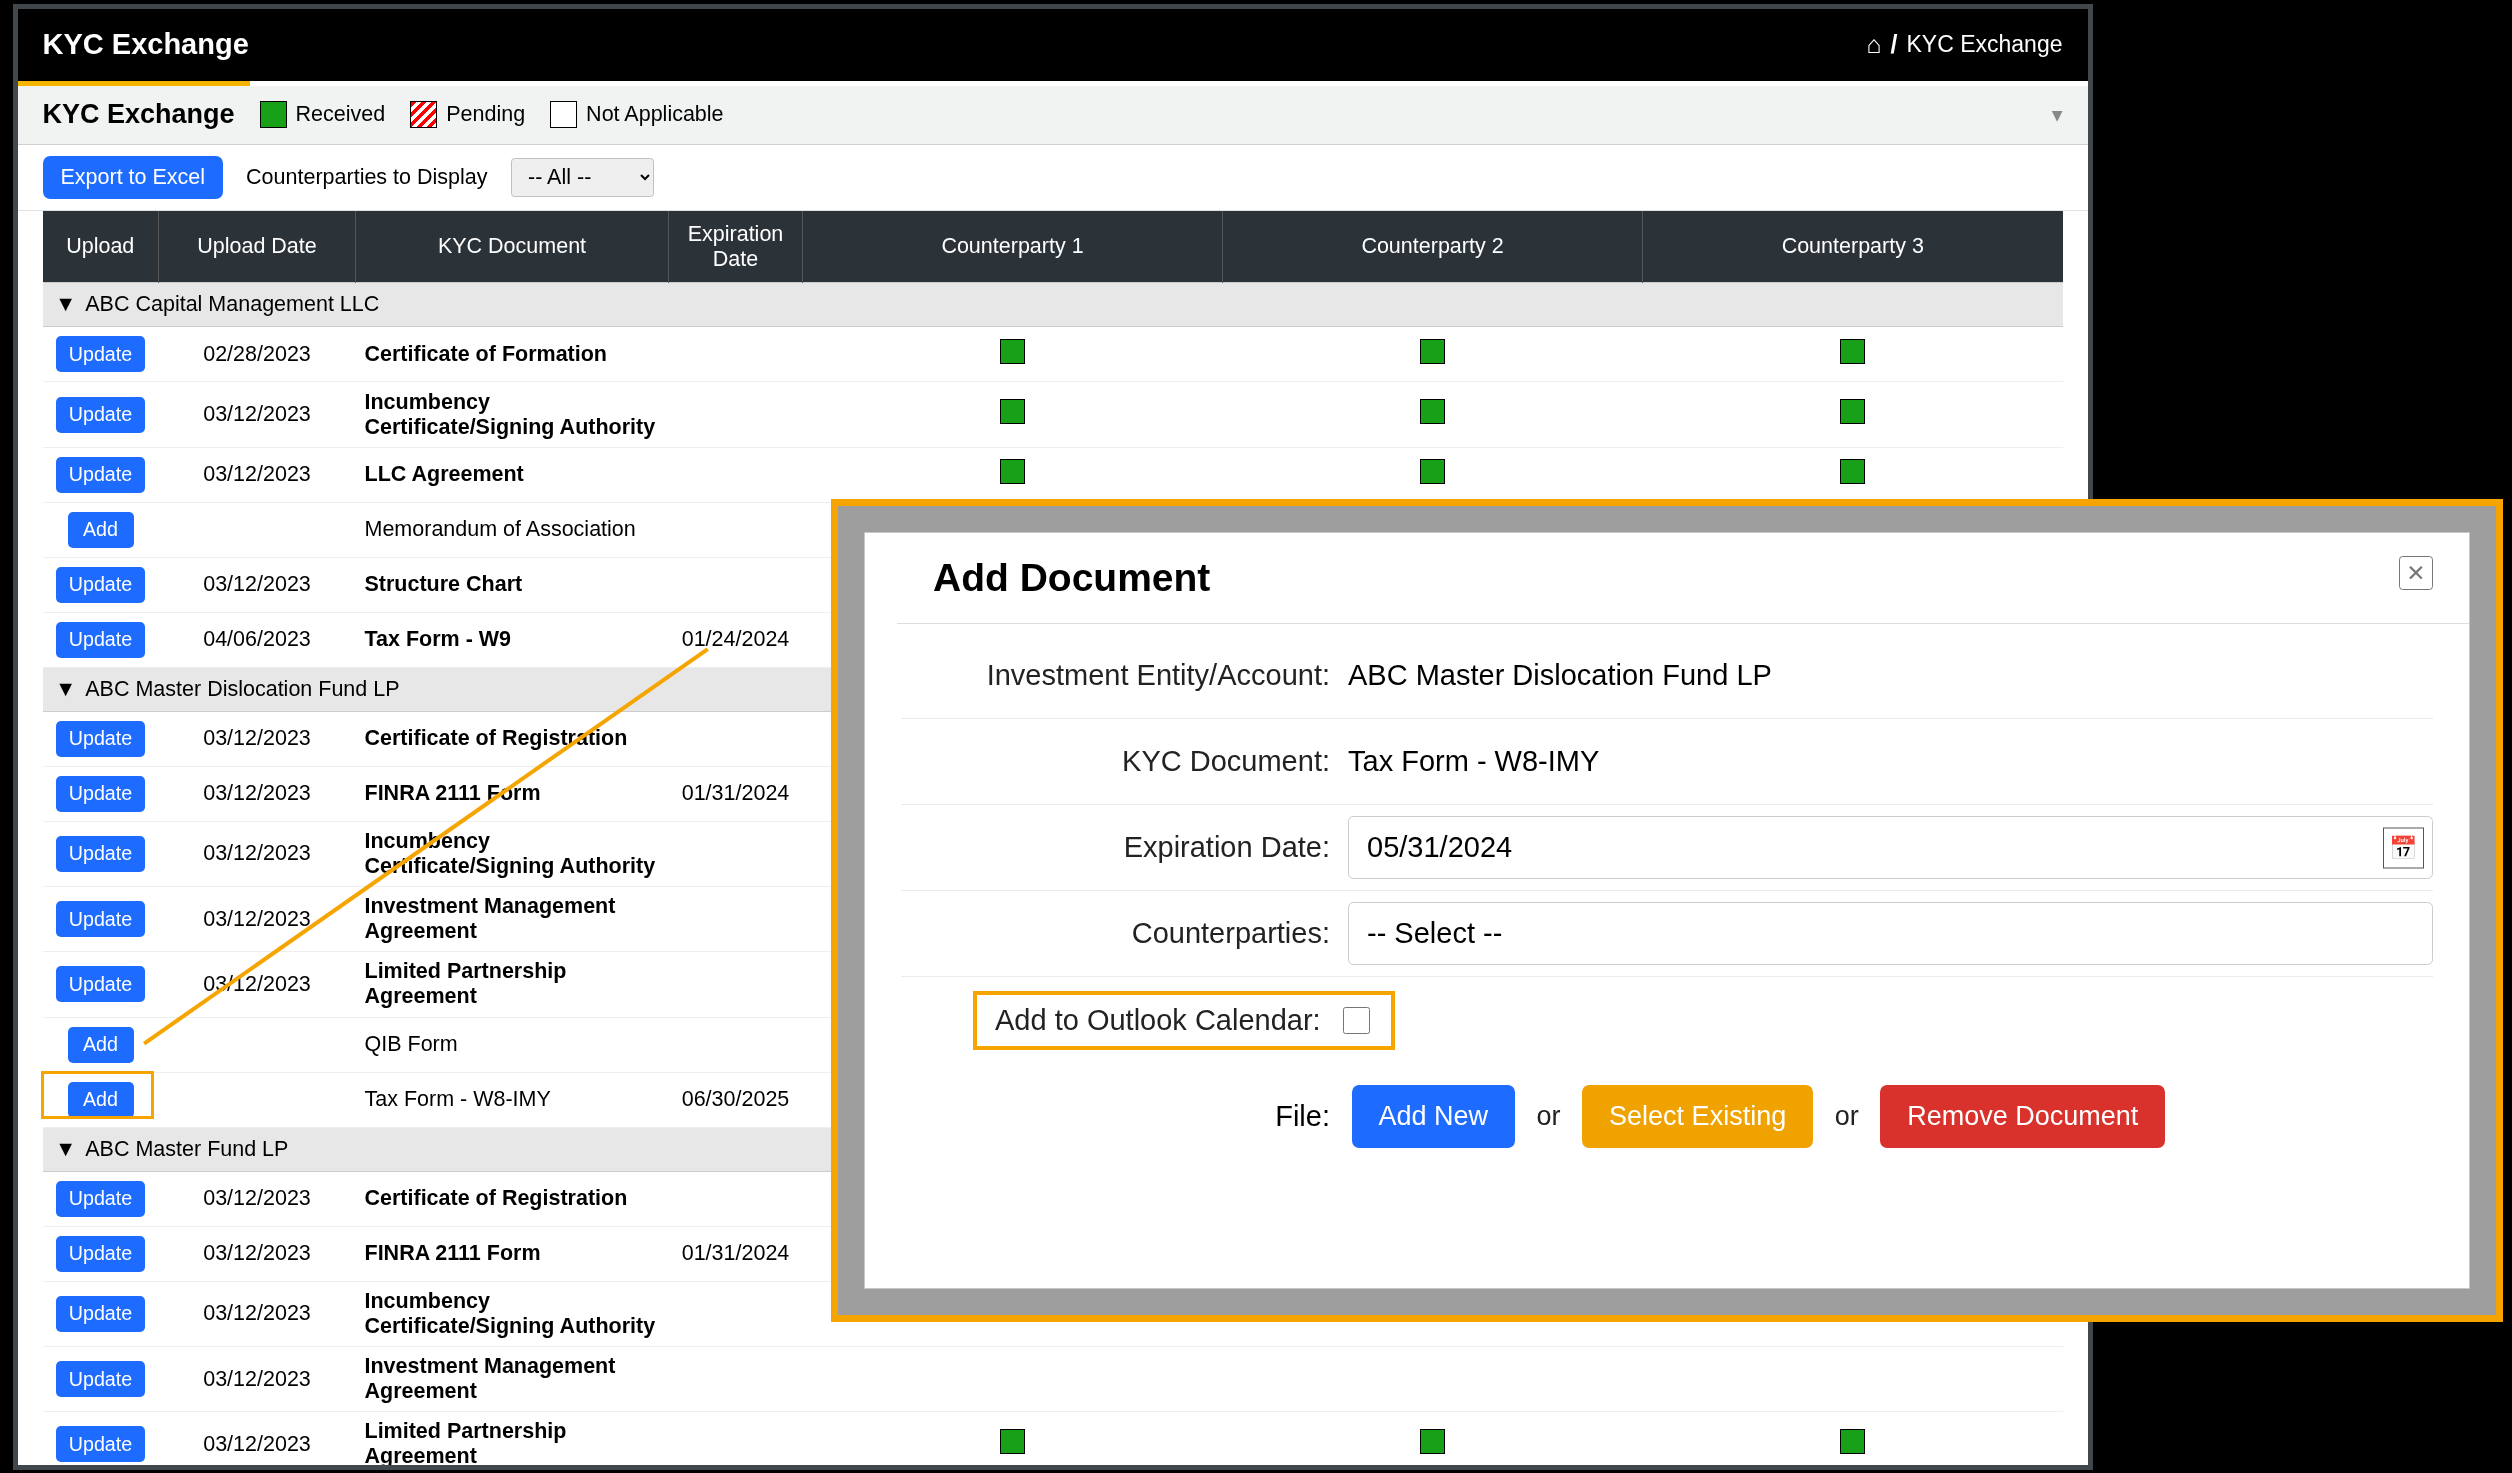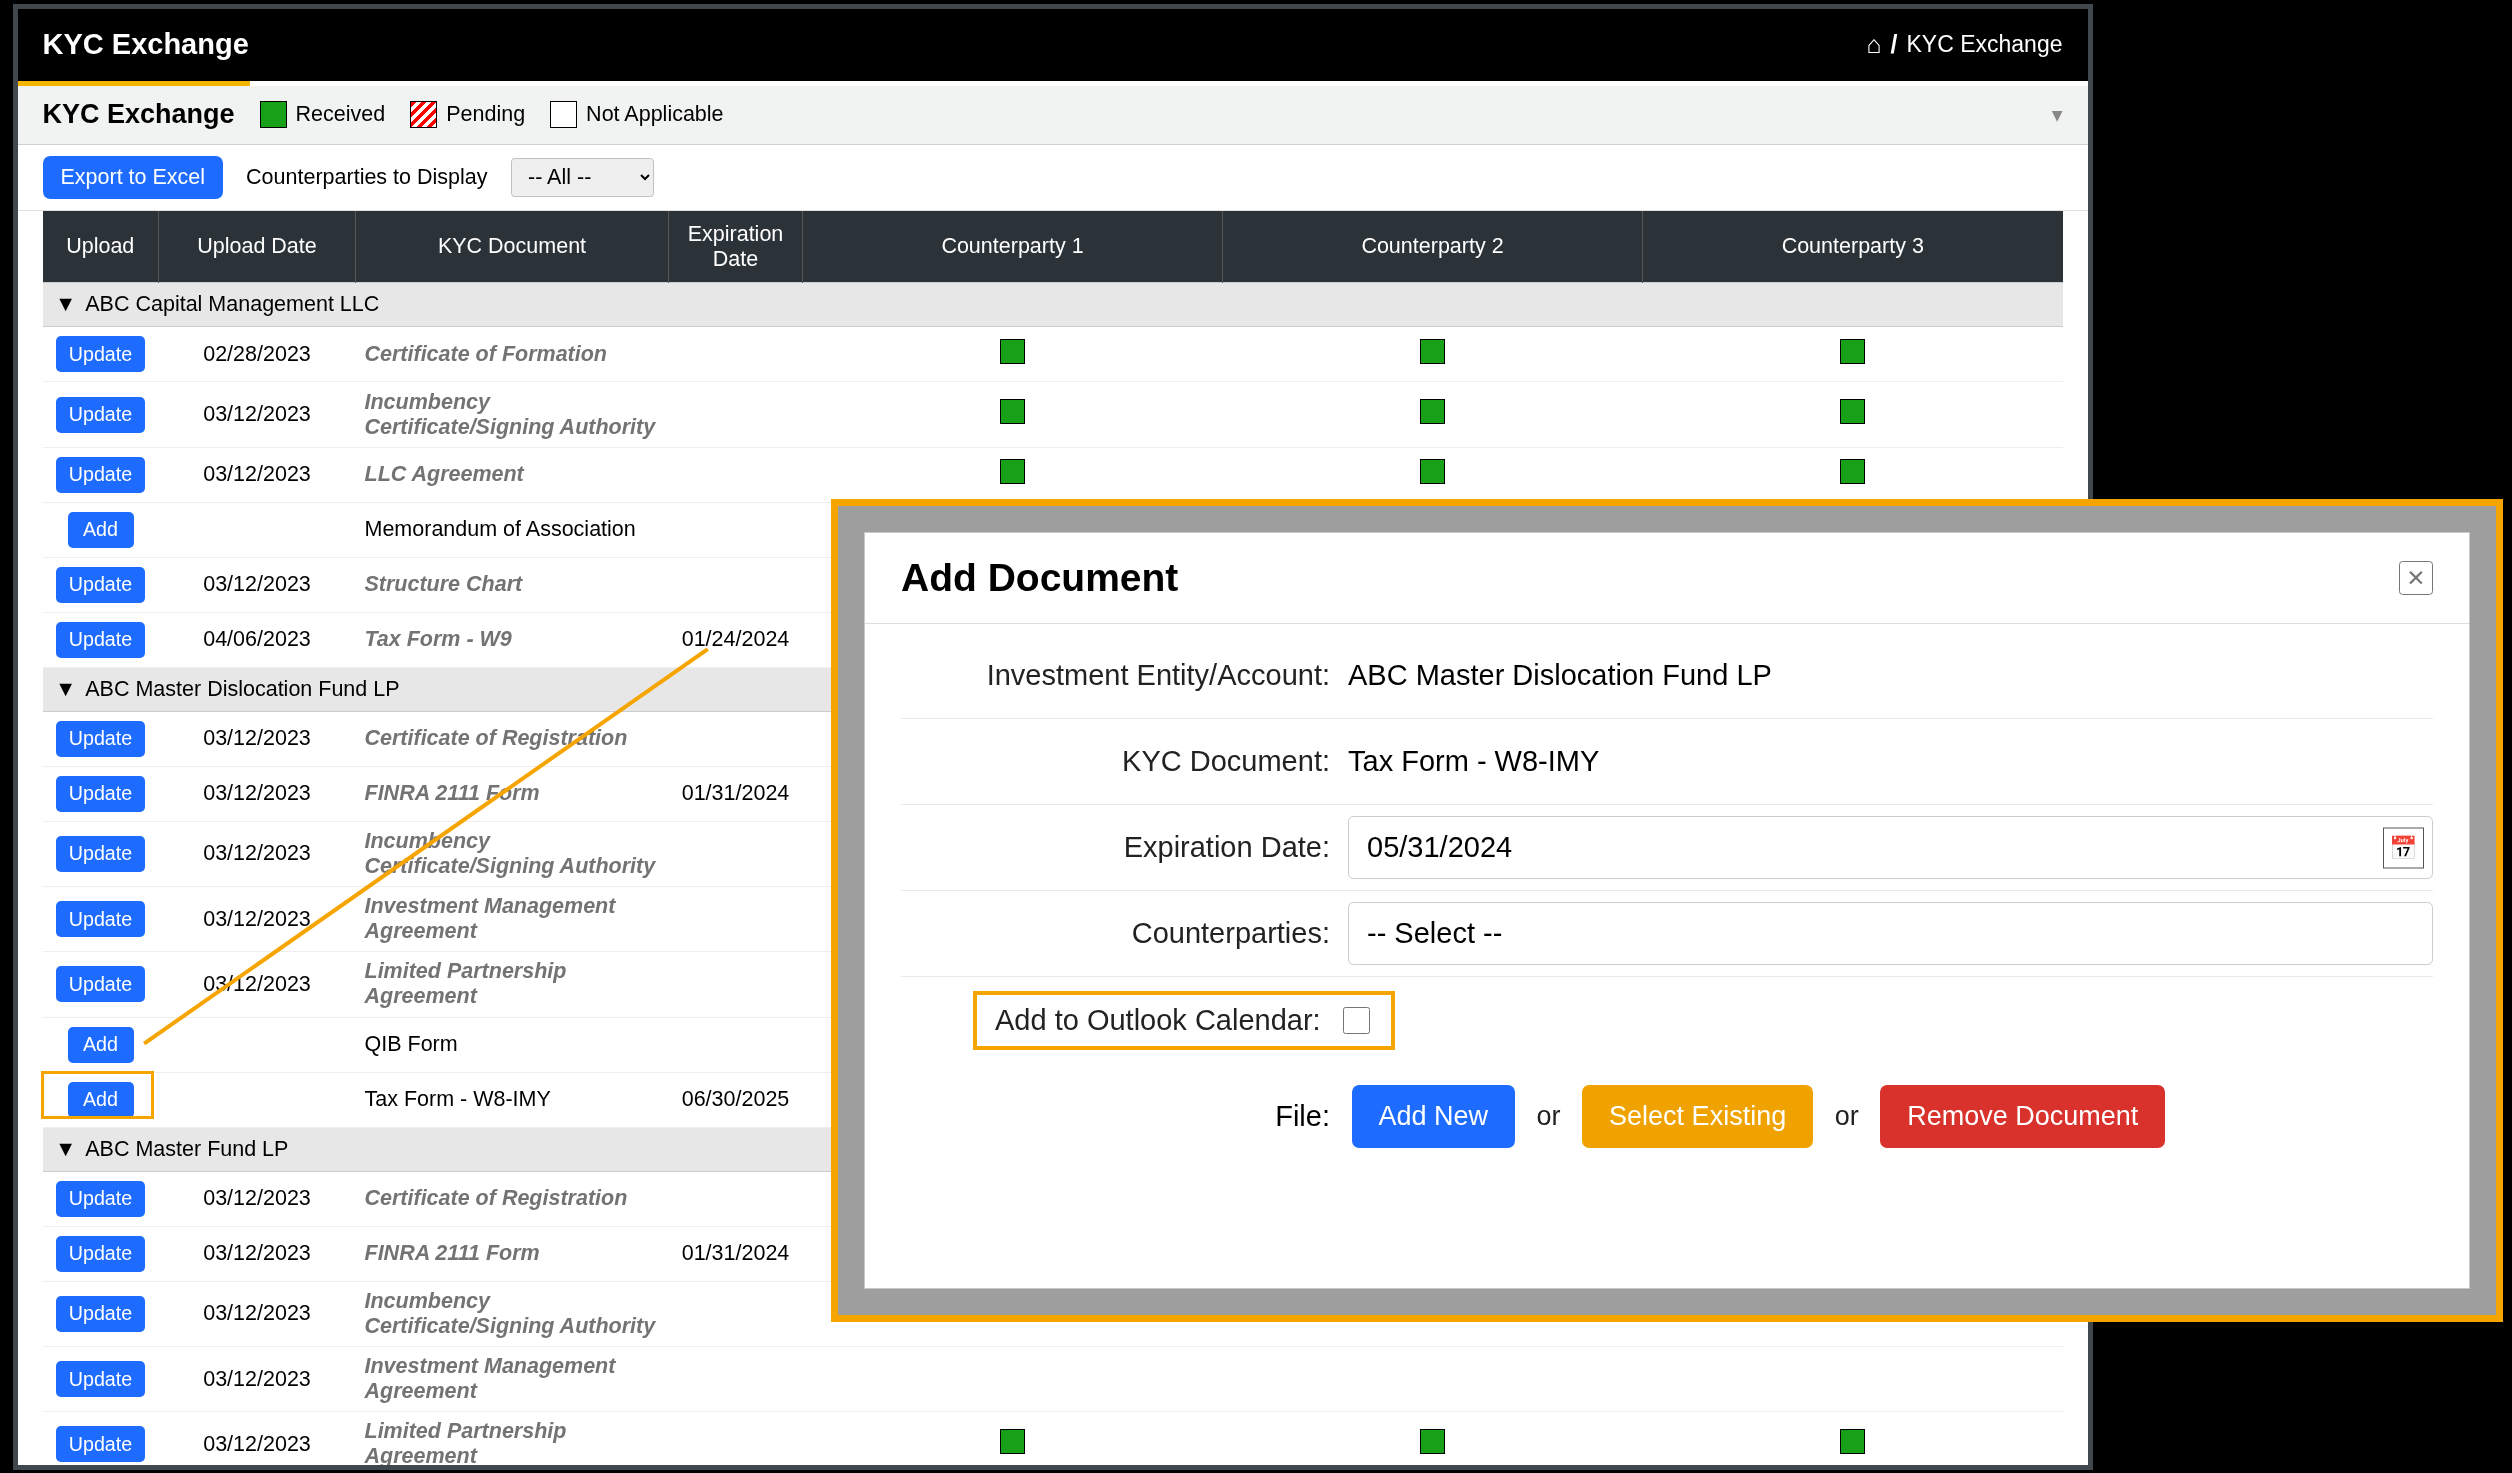--- a/index.html
+++ b/index.html
@@ -132,21 +132,21 @@
   td.center { text-align: center; }
   .update-btn, .add-btn {
     display:inline-flex; align-items:center; justify-content:center;
     background:#1d6bff; color:#fff;
     width: 89px; height: 36px;
     border-radius:5px;
     font-size:19.7px;
     margin: 1.8px auto;
   }
   .add-btn { width: 66px; }
-  .doc-link { color:#737373; font-weight:600; cursor:pointer;font-style:italic; }
+  .doc-link { color:#000000; font-weight:600; cursor:pointer; }
   .doc-plain { color:#000; }
   .sq {
     width: 25px; height: 25px;
     display:inline-block;
     border: 1.8px solid #000;
     background:#18a018;
   }
   
   .row-highlight td:first-child {
     position: relative;
@@ -169,23 +169,24 @@
     padding: 27px;
   }
   .dialog {
     width: 100%; height: 100%;
     background: #fff;
     position: relative;
     display:flex; flex-direction:column;
     box-shadow: 0 0 0 0.9px #ccc;
   }
   .dialog-head {
-    display:flex; align-items:center;
+    display:flex; 
     padding: 23px 36px 23px 36px;
     border-bottom: 0.9px solid #ddd;
+    margin-left: 32px;
   }
   .dialog-head h2 { margin:0; font-size: 39px; font-weight:700; }
   .dialog-head .close {
     margin-left:auto;
     width: 34px; height: 34px;
     border: 1.8px solid #777;
     display:flex; align-items:center; justify-content:center;
     font-size: 23px; color:#777; cursor:pointer;
     border-radius:3.6px;
   }

